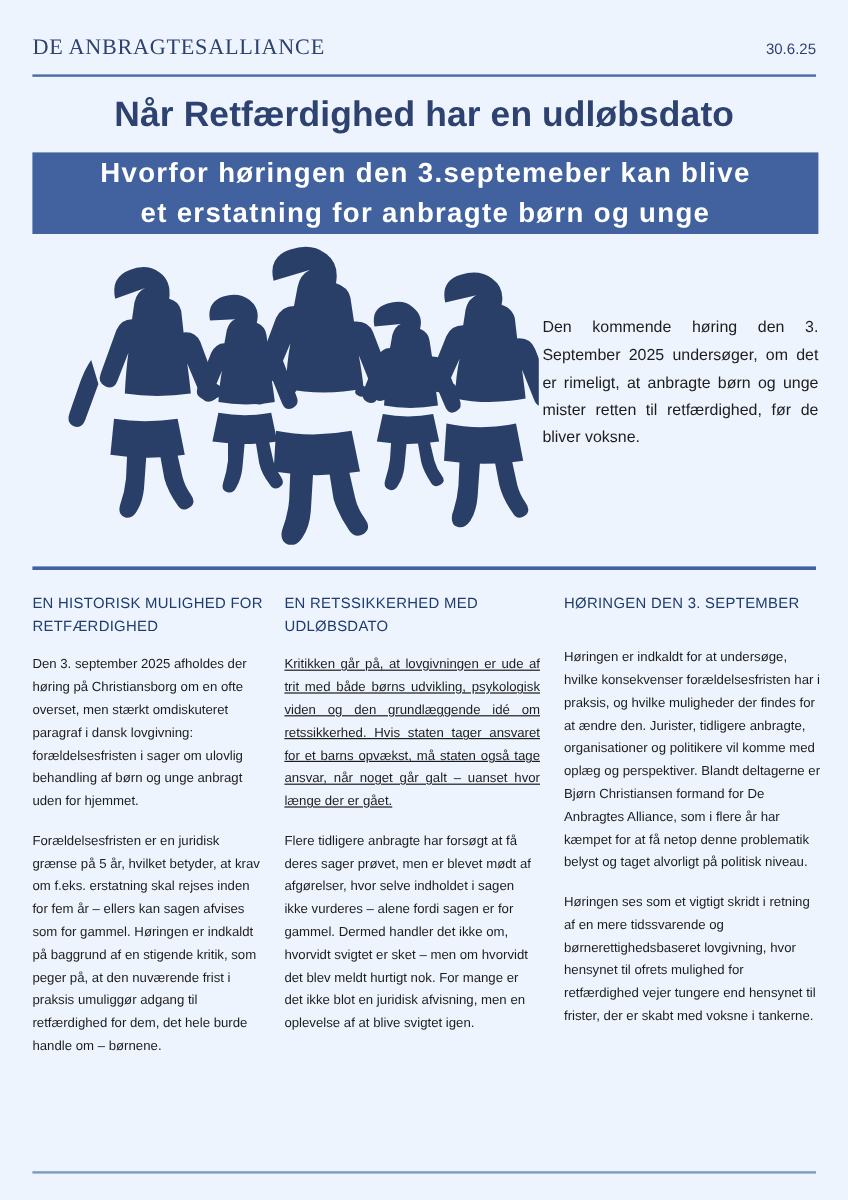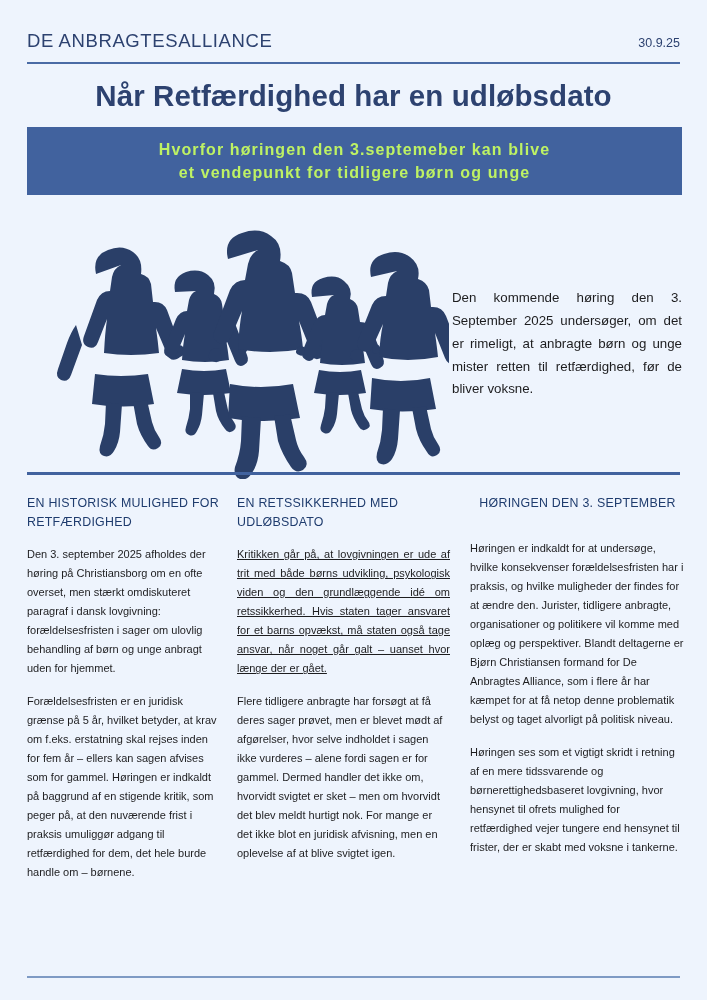--- a/index.html
+++ b/index.html
@@ -31,21 +31,21 @@
     width: 653px;
     display: flex;
     align-items: baseline;
     justify-content: space-between;
   }
   .masthead-title {
     font-size: 18.5px;
     letter-spacing: 0.6px;
     color: #2d4270;
     font-weight: 400;
-    font-family: Liberation Sans, sans-serif;
+    font-family: Liberation Serif, serif;
   }
   .masthead-date {
     font-size: 12.5px;
     color: #2d4270;
     font-weight: 400;
   }
   .rule-top {
     position: absolute;
     left: 27px;
     top: 62px;
@@ -75,33 +75,33 @@
     top: 127px;
     width: 655px;
     height: 68px;
     background: #41629e;
     display: flex;
     flex-direction: column;
     align-items: center;
     justify-content: center;
   }
   .banner-line {
-    color: #bef264;
-    font-size: 16px;
+    color: #ffffff;
+    font-size: 23px;
     font-weight: bold;
     letter-spacing: 1.1px;
     line-height: 1.45;
     white-space: nowrap;
   }
 
   
   .hero {
     position: absolute;
     left: 27px;
-    top: 229px;
+    top: 204px;
     width: 655px;
     height: 250px;
   }
   .hero-art {
     position: absolute;
     left: 22px;
     top: 0px;
     width: 400px;
     height: 250px;
   }
@@ -151,21 +151,20 @@
   .col-head {
     font-size: 12.4px;
     font-weight: normal;
     color: #1f3c6e;
     letter-spacing: 0.25px;
     line-height: 1.5;
     margin: 0 0 14px 0;
   }
   .col-3 .col-head {
     margin-bottom: 26px;
-    text-align: center;
   }
 
   .col p {
     margin: 0 0 14px 0;
     font-size: 11px;
     line-height: 1.73;
     color: #1d1d1f;
   }
   .col-2 p.justify {
     text-align: justify;
@@ -183,29 +182,29 @@
     background: #7e9ac4;
   }
 </style>
 </head>
 <body>
 
 <div class="page">
 
   <div class="masthead">
     <div class="masthead-title">DE ANBRAGTESALLIANCE</div>
-    <div class="masthead-date">30.9.25</div>
+    <div class="masthead-date">30.6.25</div>
   </div>
   <div class="rule-top"></div>
 
   <div class="headline">Når Retfærdighed har en udløbsdato</div>
 
   <div class="banner">
     <div class="banner-line">Hvorfor høringen den 3.septemeber kan blive</div>
-    <div class="banner-line">et vendepunkt for tidligere børn og unge</div>
+    <div class="banner-line">et erstatning for anbragte børn og unge</div>
   </div>
 
   <div class="hero">
     <div class="hero-art">
       <svg viewBox="0 0 400 250" xmlns="http://www.w3.org/2000/svg" aria-hidden="true">
         <g fill="#2a3f68">
 
           <path d="M47 45 q-4 -18 12 -24 q14 -6 25 2 q10 7 8 22 q8 2 10 10 l2 18 q10 -1 14 8 l14 38 q3 8 -4 11 q-7 3 -10 -5 l-11 -26 q2 14 3 25 q-14 2 -28 2 q-14 0 -27 -2 q1 -20 3 -34 l-9 23 q-3 8 -10 5 q-7 -3 -4 -11 l13 -36 q4 -9 13 -9 l2 -14 q2 -9 9 -12 z"></path>
           <path d="M27 96 q-5 7 -9 18 l-9 26 q-3 8 3 11 q7 3 10 -5 l11 -30 z"></path>
           <path d="M46 145 q13 2 26 2 q14 0 27 -2 l6 30 q-30 5 -62 0 z"></path>

